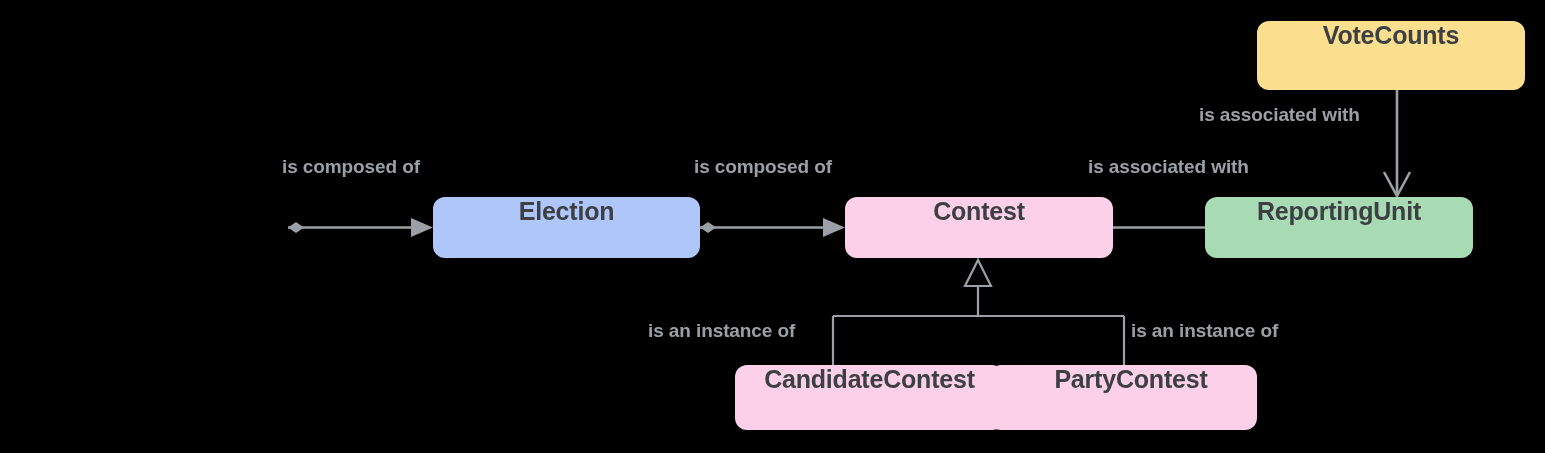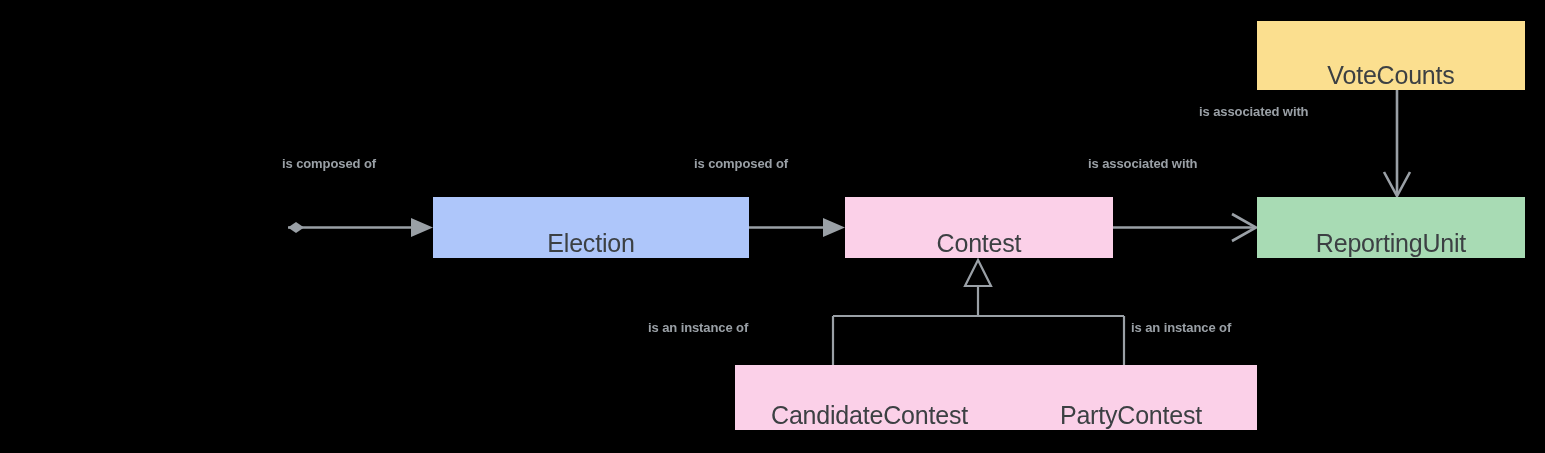--- a/index.html
+++ b/index.html
@@ -11,33 +11,33 @@
     position: relative;
     width: 1545px;
     height: 453px;
     background: #000000;
     font-family: "Liberation Sans", sans-serif;
     overflow: hidden;
   }
   .node {
     position: absolute;
     display: flex;
-    align-items: flex-end;
+    align-items: flex-start;
     justify-content: center;
-    border-radius: 0;
+    border-radius: 12px;
     color: #3c4043;
     font-size: 25px;
-    font-weight: 400;
+    font-weight: 700;
     letter-spacing: -0.2px;
     box-sizing: border-box;
   }
   .edge-label {
     position: absolute;
     color: #9aa0a6;
-    font-size: 13px;
+    font-size: 19px;
     font-weight: 600;
     white-space: nowrap;
     letter-spacing: -0.1px;
   }
   #edges {
     position: absolute;
     left: 0;
     top: 0;
     width: 1545px;
     height: 453px;
@@ -75,27 +75,27 @@
 
     <g>
       <polygon points="978,260 965,286 991,286" fill="none" stroke="#9aa0a6" stroke-width="2.2"></polygon>
       <line x1="978" y1="286" x2="978" y2="316" stroke="#9aa0a6" stroke-width="2.2"></line>
       <line x1="833" y1="316" x2="1124" y2="316" stroke="#9aa0a6" stroke-width="2.2"></line>
       <line x1="833" y1="316" x2="833" y2="365" stroke="#9aa0a6" stroke-width="2.2"></line>
       <line x1="1124" y1="316" x2="1124" y2="365" stroke="#9aa0a6" stroke-width="2.2"></line>
     </g>
   </svg>
 
-  <div class="node" style="left: 433px; top: 197px; width: 316px; height: 61px; background: rgb(174, 198, 250); color: rgb(60, 64, 67);">
+  <div class="node" style="left: 433px; top: 197px; width: 267px; height: 61px; background: rgb(174, 198, 250); color: rgb(60, 64, 67);">
       <span>Election</span>
     </div>
   <div class="node" style="left: 845px; top: 197px; width: 268px; height: 61px; background: rgb(251, 208, 232); color: rgb(60, 64, 67);">
       <span>Contest</span>
     </div>
-  <div class="node" style="left: 1257px; top: 197px; width: 268px; height: 61px; background: rgb(168, 219, 180); color: rgb(60, 64, 67);">
+  <div class="node" style="left: 1205px; top: 197px; width: 268px; height: 61px; background: rgb(168, 219, 180); color: rgb(60, 64, 67);">
       <span>ReportingUnit</span>
     </div>
   <div class="node" style="left: 1257px; top: 21px; width: 268px; height: 69px; background: rgb(251, 223, 143); color: rgb(60, 64, 67);">
       <span>VoteCounts</span>
     </div>
   <div class="node" style="left: 699px; top: 365px; width: 269px; height: 65px; background: rgb(251, 208, 232); color: rgb(60, 64, 67); margin-left: 36px;">
       <span>CandidateContest</span>
     </div>
   <div class="node" style="left: 989px; top: 365px; width: 268px; height: 65px; background: rgb(251, 208, 232); color: rgb(60, 64, 67); padding-left: 16px;">
       <span>PartyContest</span>

